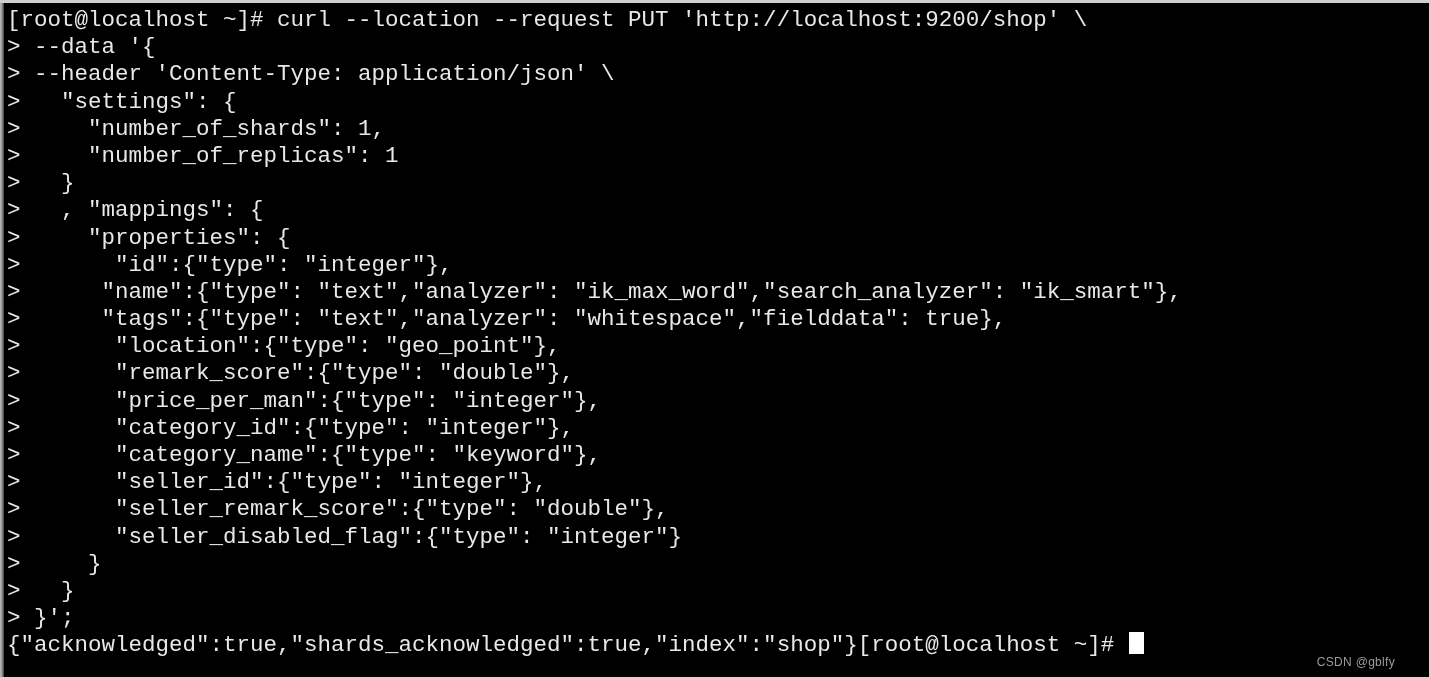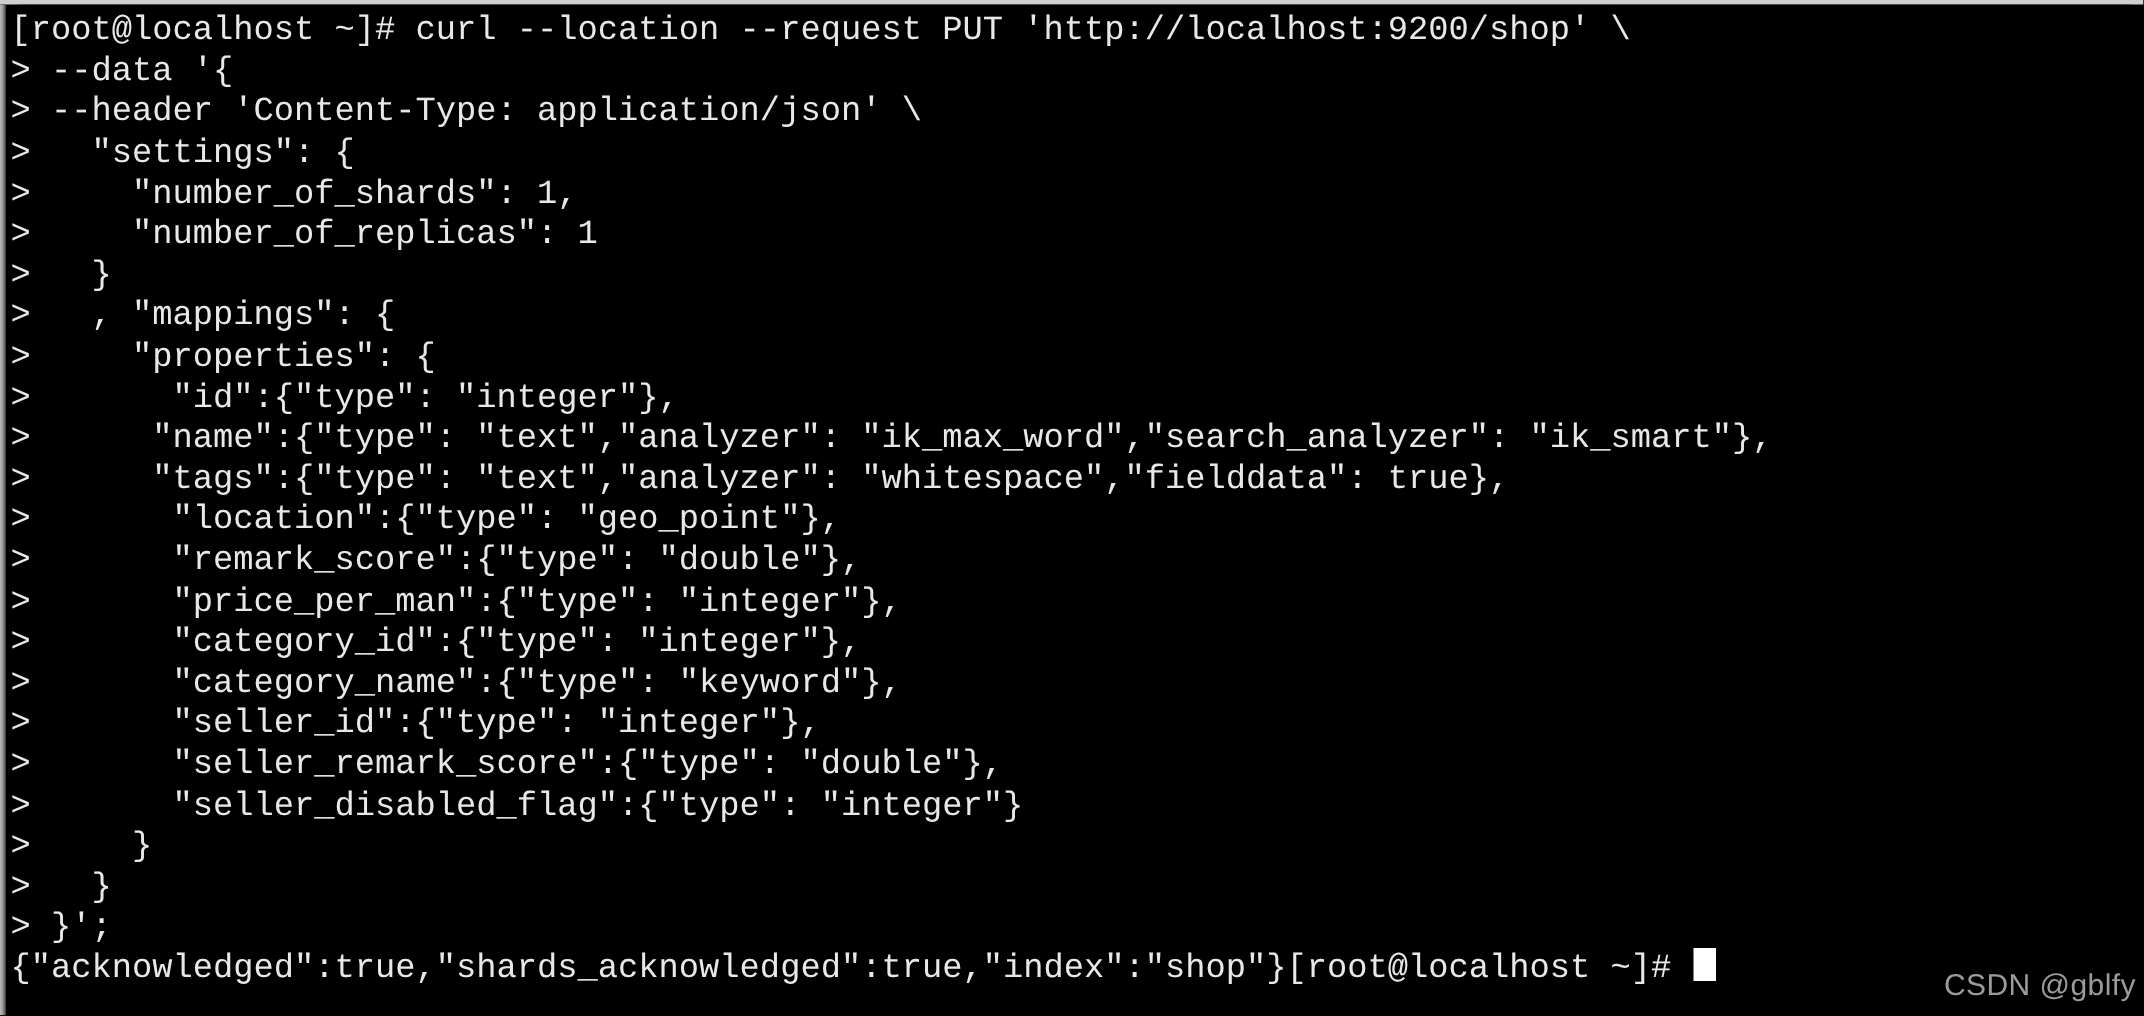--- a/index.html
+++ b/index.html
@@ -67,24 +67,24 @@
     display: inline-block;
     width: 15px;
     height: 22px;
     background: #ffffff;
     vertical-align: -3px;
     margin-left: 15px;
   }
 
   #watermark {
     position: absolute;
-    right: 5px;
+    right: 34px;
     bottom: 8px;
     color: #9b9b9b;
-    font-size: 20px;
+    font-size: 12px;
     font-family: "Liberation Sans", "DejaVu Sans", sans-serif;
     letter-spacing: 0.3px;
     z-index: 4;
     user-select: none;
   }
 </style>
 </head>
 <body>
 
 <div id="terminal-window">

